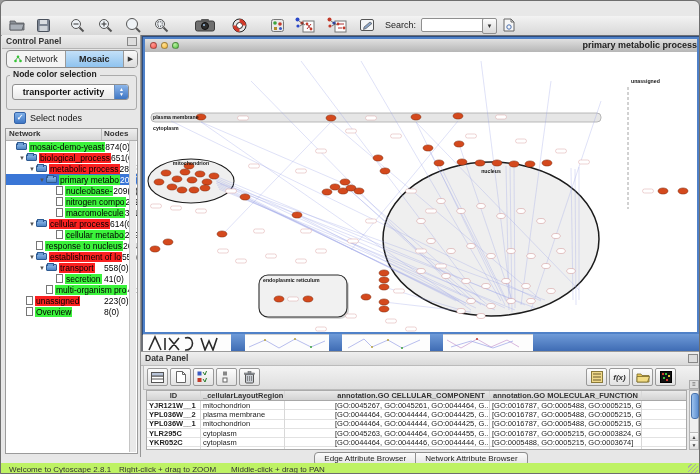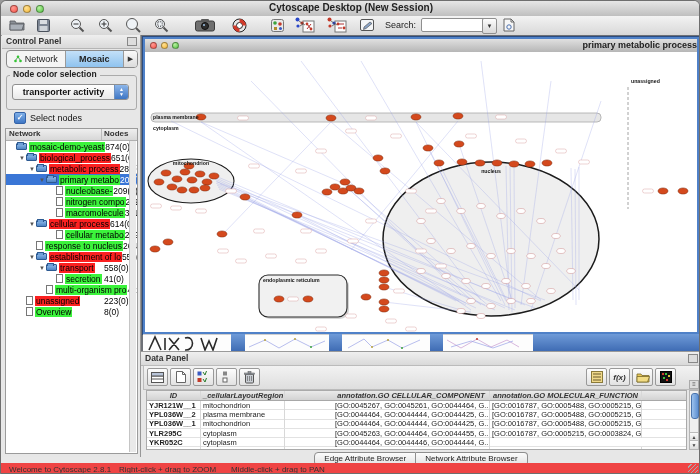--- a/index.html
+++ b/index.html
@@ -111,21 +111,21 @@
   #dtool{position:absolute;left:2px;top:13px;width:556px;height:23px;
     background:linear-gradient(#f2f2f2,#dedede);border:1px solid #bbb;}
   .dbtn{position:absolute;top:2px;width:21px;height:18px;border:1px solid #999;
     background:linear-gradient(#fdfdfd,#e2e2e2);display:flex;align-items:center;justify-content:center;
     padding:0;border-radius:2px;}
   .fx{font-size:8px;font-style:italic;font-weight:bold;color:#333;}
   #dtable{position:absolute;left:5px;top:38px;width:541px;height:60px;background:#fff;
     border:1px solid #aaa;box-sizing:border-box;font-size:7.5px;overflow:hidden;}
   .drow{display:flex;height:8.3px;border-bottom:0.5px solid #e2e2e2;align-items:center;color:#222;}
   .drow.head{background:linear-gradient(#eaeaea,#d2d2d2);border-bottom:1px solid #a8a8a8;
-    font-weight:bold;color:#333;height:9px;font-style:italic;}
+    font-weight:bold;color:#333;height:9px;}
   .dc{padding:0 2px;border-right:0.5px solid #d8d8d8;overflow:hidden;white-space:nowrap;box-sizing:border-box;flex:none;}
   .dc.c0{width:54px;font-weight:bold;}
   .dc.c1{width:84px;}
   .dc.c2{width:157px;margin-left:48px;}
   .dc.c3{width:152px;}
   .dc.c4{flex:1;border-right:none;}
   .drow.head .dc{text-align:center;font-weight:bold;}
   #dscroll{position:absolute;right:2px;top:38px;width:10px;height:60px;background:#f0f0f0;
     border:1px solid #b5b5b5;box-sizing:border-box;}
   #dthumb{position:absolute;left:1px;top:2px;width:6px;height:24px;border-radius:3px;
@@ -136,38 +136,32 @@
     border:1px solid #aaa;box-sizing:border-box;font-size:6px;line-height:7px;text-align:center;color:#555;}
 
   #dtabs{position:absolute;left:0;right:0;top:100px;display:flex;justify-content:center;}
   .dtab{font-size:8px;color:#222;padding:1px 9px 2px;background:linear-gradient(#fbfbfb,#e3e3e3);
     border:1px solid #8e8e8e;border-left:none;}
   .dtab:first-child{border-left:1px solid #8e8e8e;border-radius:4px 0 0 4px;}
   .dtab:last-child{border-radius:0 4px 4px 0;}
   .dtab.sel{background:linear-gradient(#bfdcf6,#8fc0ec);font-weight:bold;}
 
   
-  #statusbar{position:absolute;left:0;top:462px;width:700px;height:12px;background:#ef4444;
+  #statusbar{position:absolute;left:0;top:462px;width:700px;height:12px;background:#bef264;
     font-size:8px;color:#333;}
   #statusbar span{position:absolute;top:2px;}
   #grip{position:absolute;right:1px;top:463px;width:10px;height:10px;
     background:repeating-linear-gradient(135deg,transparent 0 2px,#aaa 2px 3px);}
   svg{display:block;}
 </style>
 </head>
 <body>
 
 <div id="app">
 
-  <div id="titlebar">
-    <div class="tl red" style="left:9px"></div>
-    <div class="tl yel" style="left:22px"></div>
-    <div class="tl grn" style="left:35px"></div>
-    <div class="title">Cytoscape Desktop (New Session)</div>
-  </div>
 
   <div id="toolbar">
     <button class="tbtn" style="left:6px">
       <svg width="16" height="12" viewBox="0 0 16 12">
           <path d="M1 2 h5 l1 2 h8 v7 h-14 z" fill="#8a8f96" stroke="#55595e" stroke-width="0.8"></path>
           <path d="M1 5 h14 l-2 6 h-12 z" fill="#aab0b8" stroke="#55595e" stroke-width="0.8"></path>
         </svg>
       </button>
     <button class="tbtn" style="left:32px">
       <svg width="13" height="13" viewBox="0 0 13 13">
@@ -748,20 +742,21 @@
           <div class="dc c0">YLR295C</div>
           <div class="dc c1">cytoplasm</div>
           <div class="dc c2">[GO:0045263, GO:0044464, GO:0044455, G...</div>
           <div class="dc c3">[GO:0016787, GO:0005215, GO:0003824, G...</div>
           <div class="dc c4"></div>
         </div>
         <div class="drow">
           <div class="dc c0">YKR052C</div>
           <div class="dc c1">cytoplasm</div>
           <div class="dc c2">[GO:0044464, GO:0044446, GO:0044444, G...</div>
+          <div class="dc c3">[GO:0005488, GO:0005215, GO:0003674]</div>
           <div class="dc c4"></div>
         </div>
         <div class="drow">
           <div class="dc c0">YDR039C__1</div>
           <div class="dc c1">mitochondrion</div>
           <div class="dc c2">[GO:0044464, GO:0044444, GO:0044425, G...</div>
           <div class="dc c3">[GO:0016787, GO:0005488, GO:0005215, G...</div>
           <div class="dc c4"></div>
         </div>
       </div>

